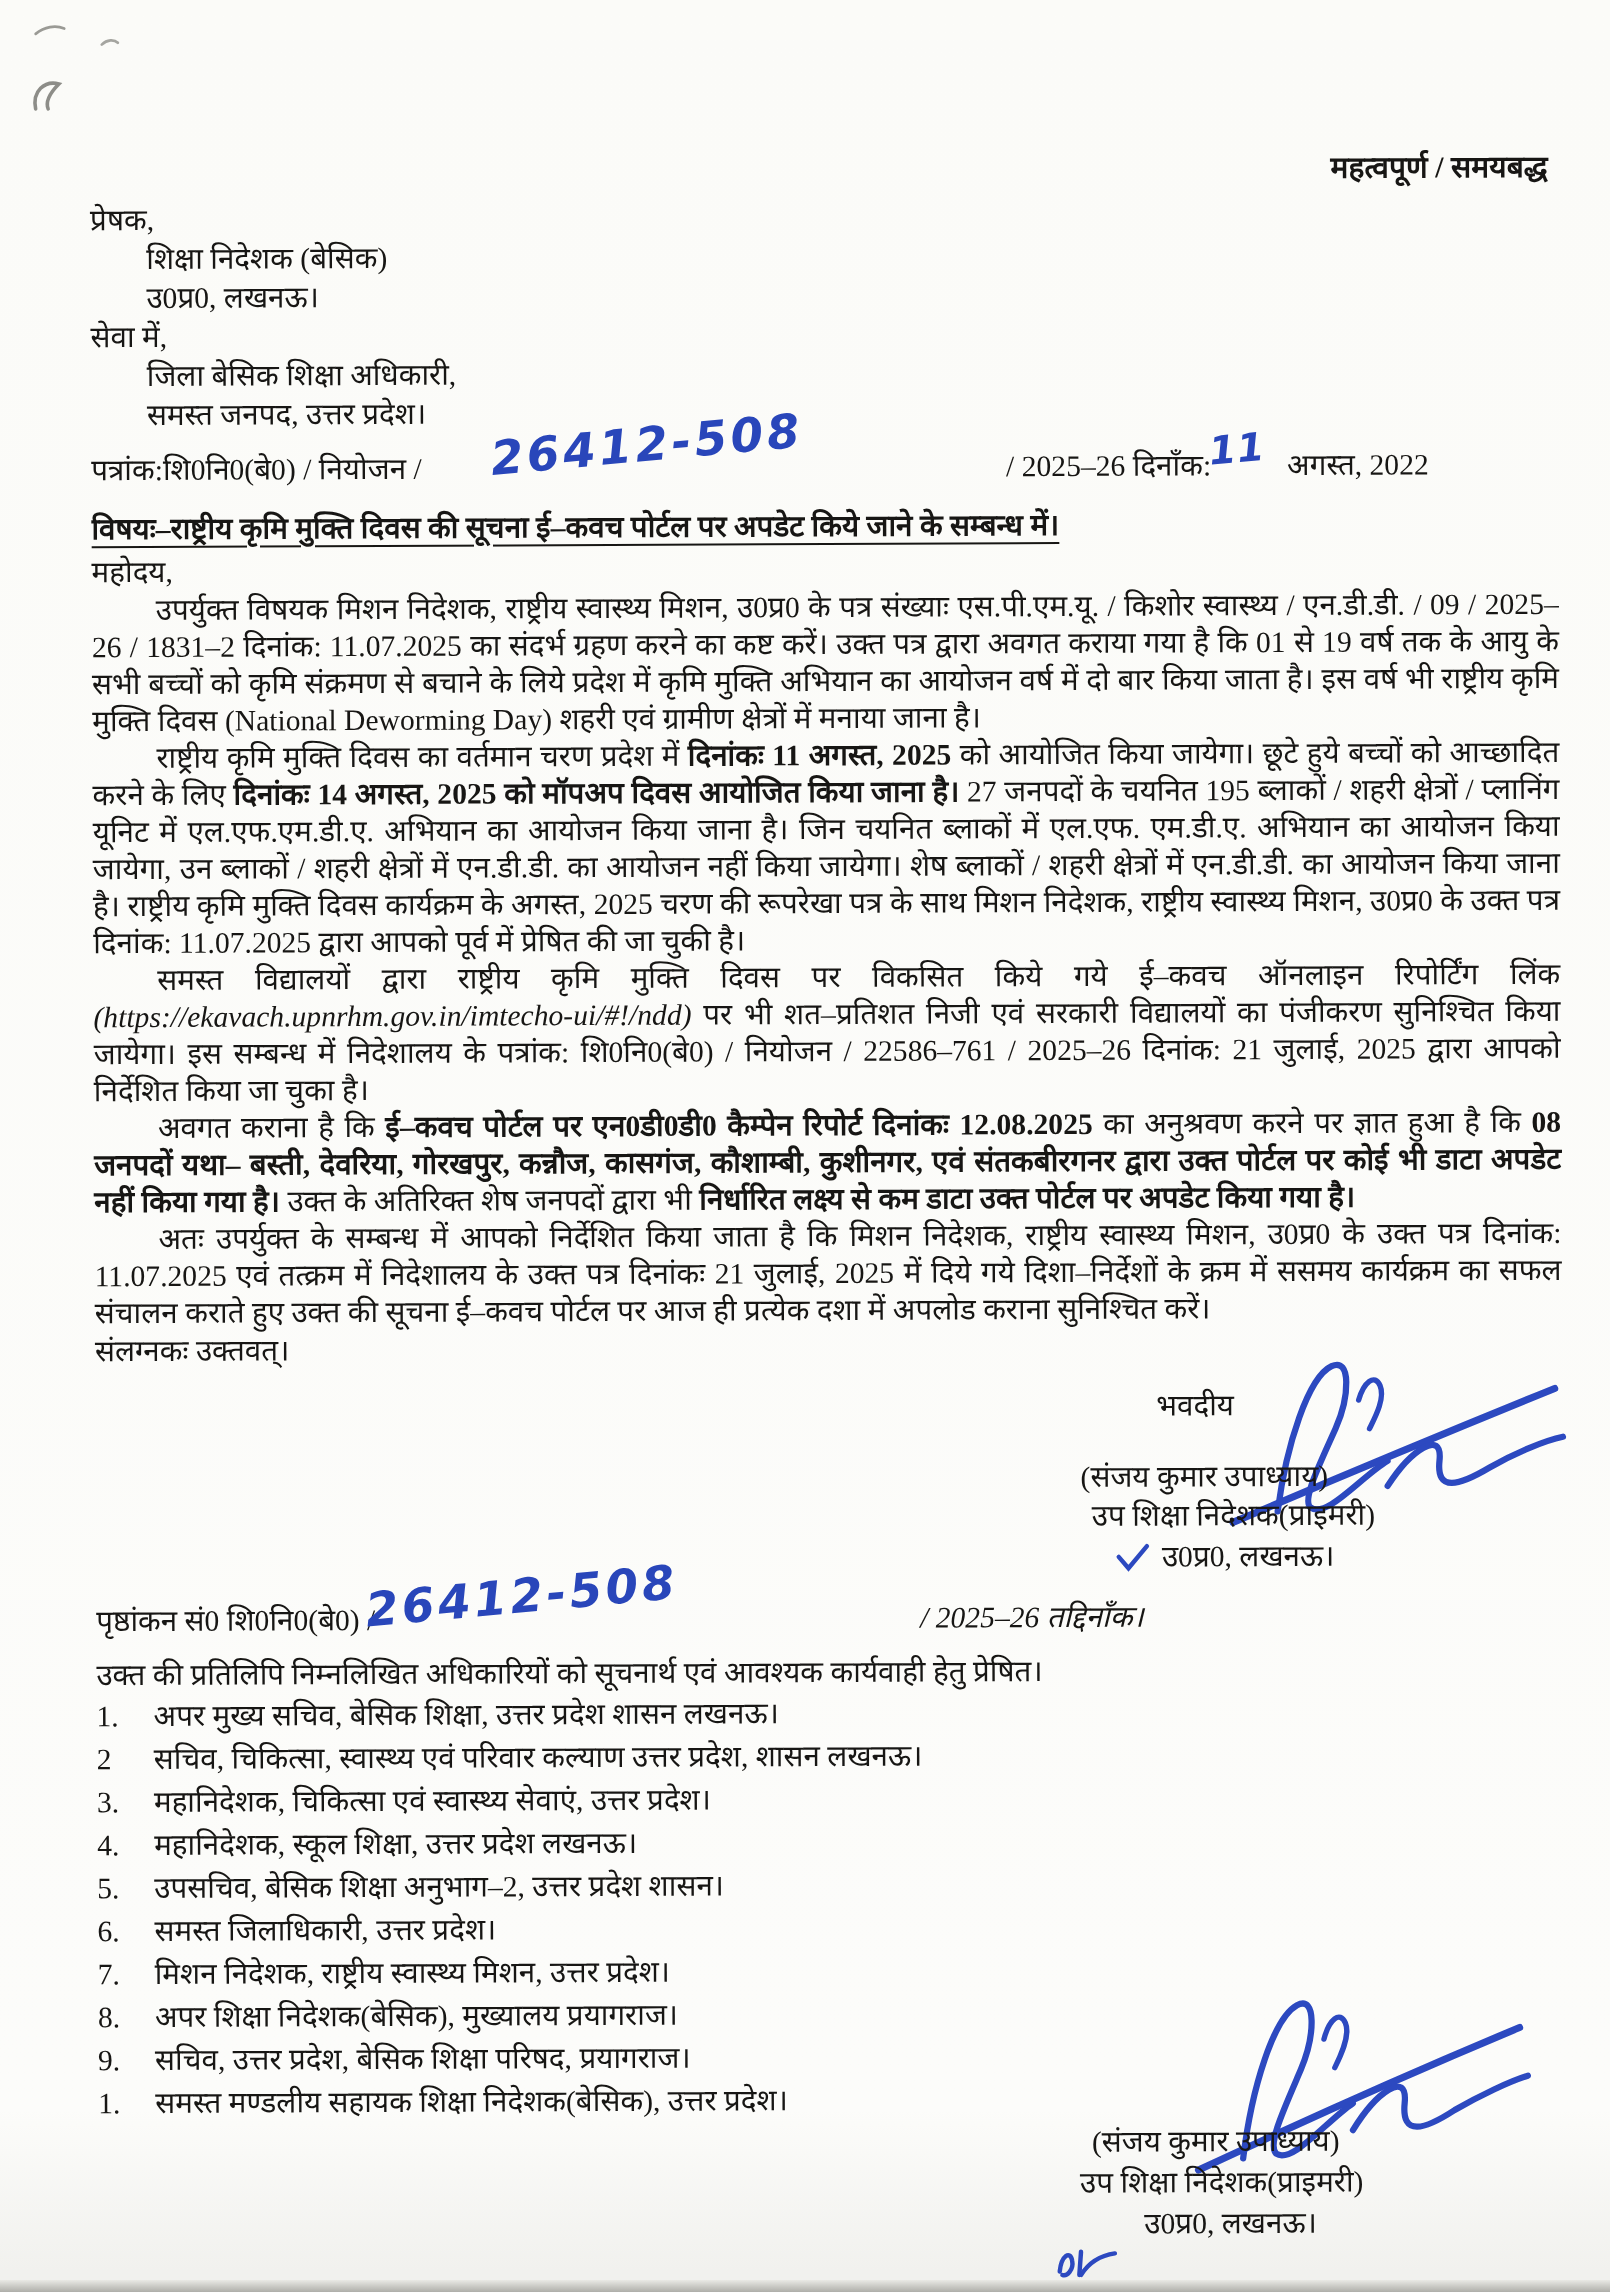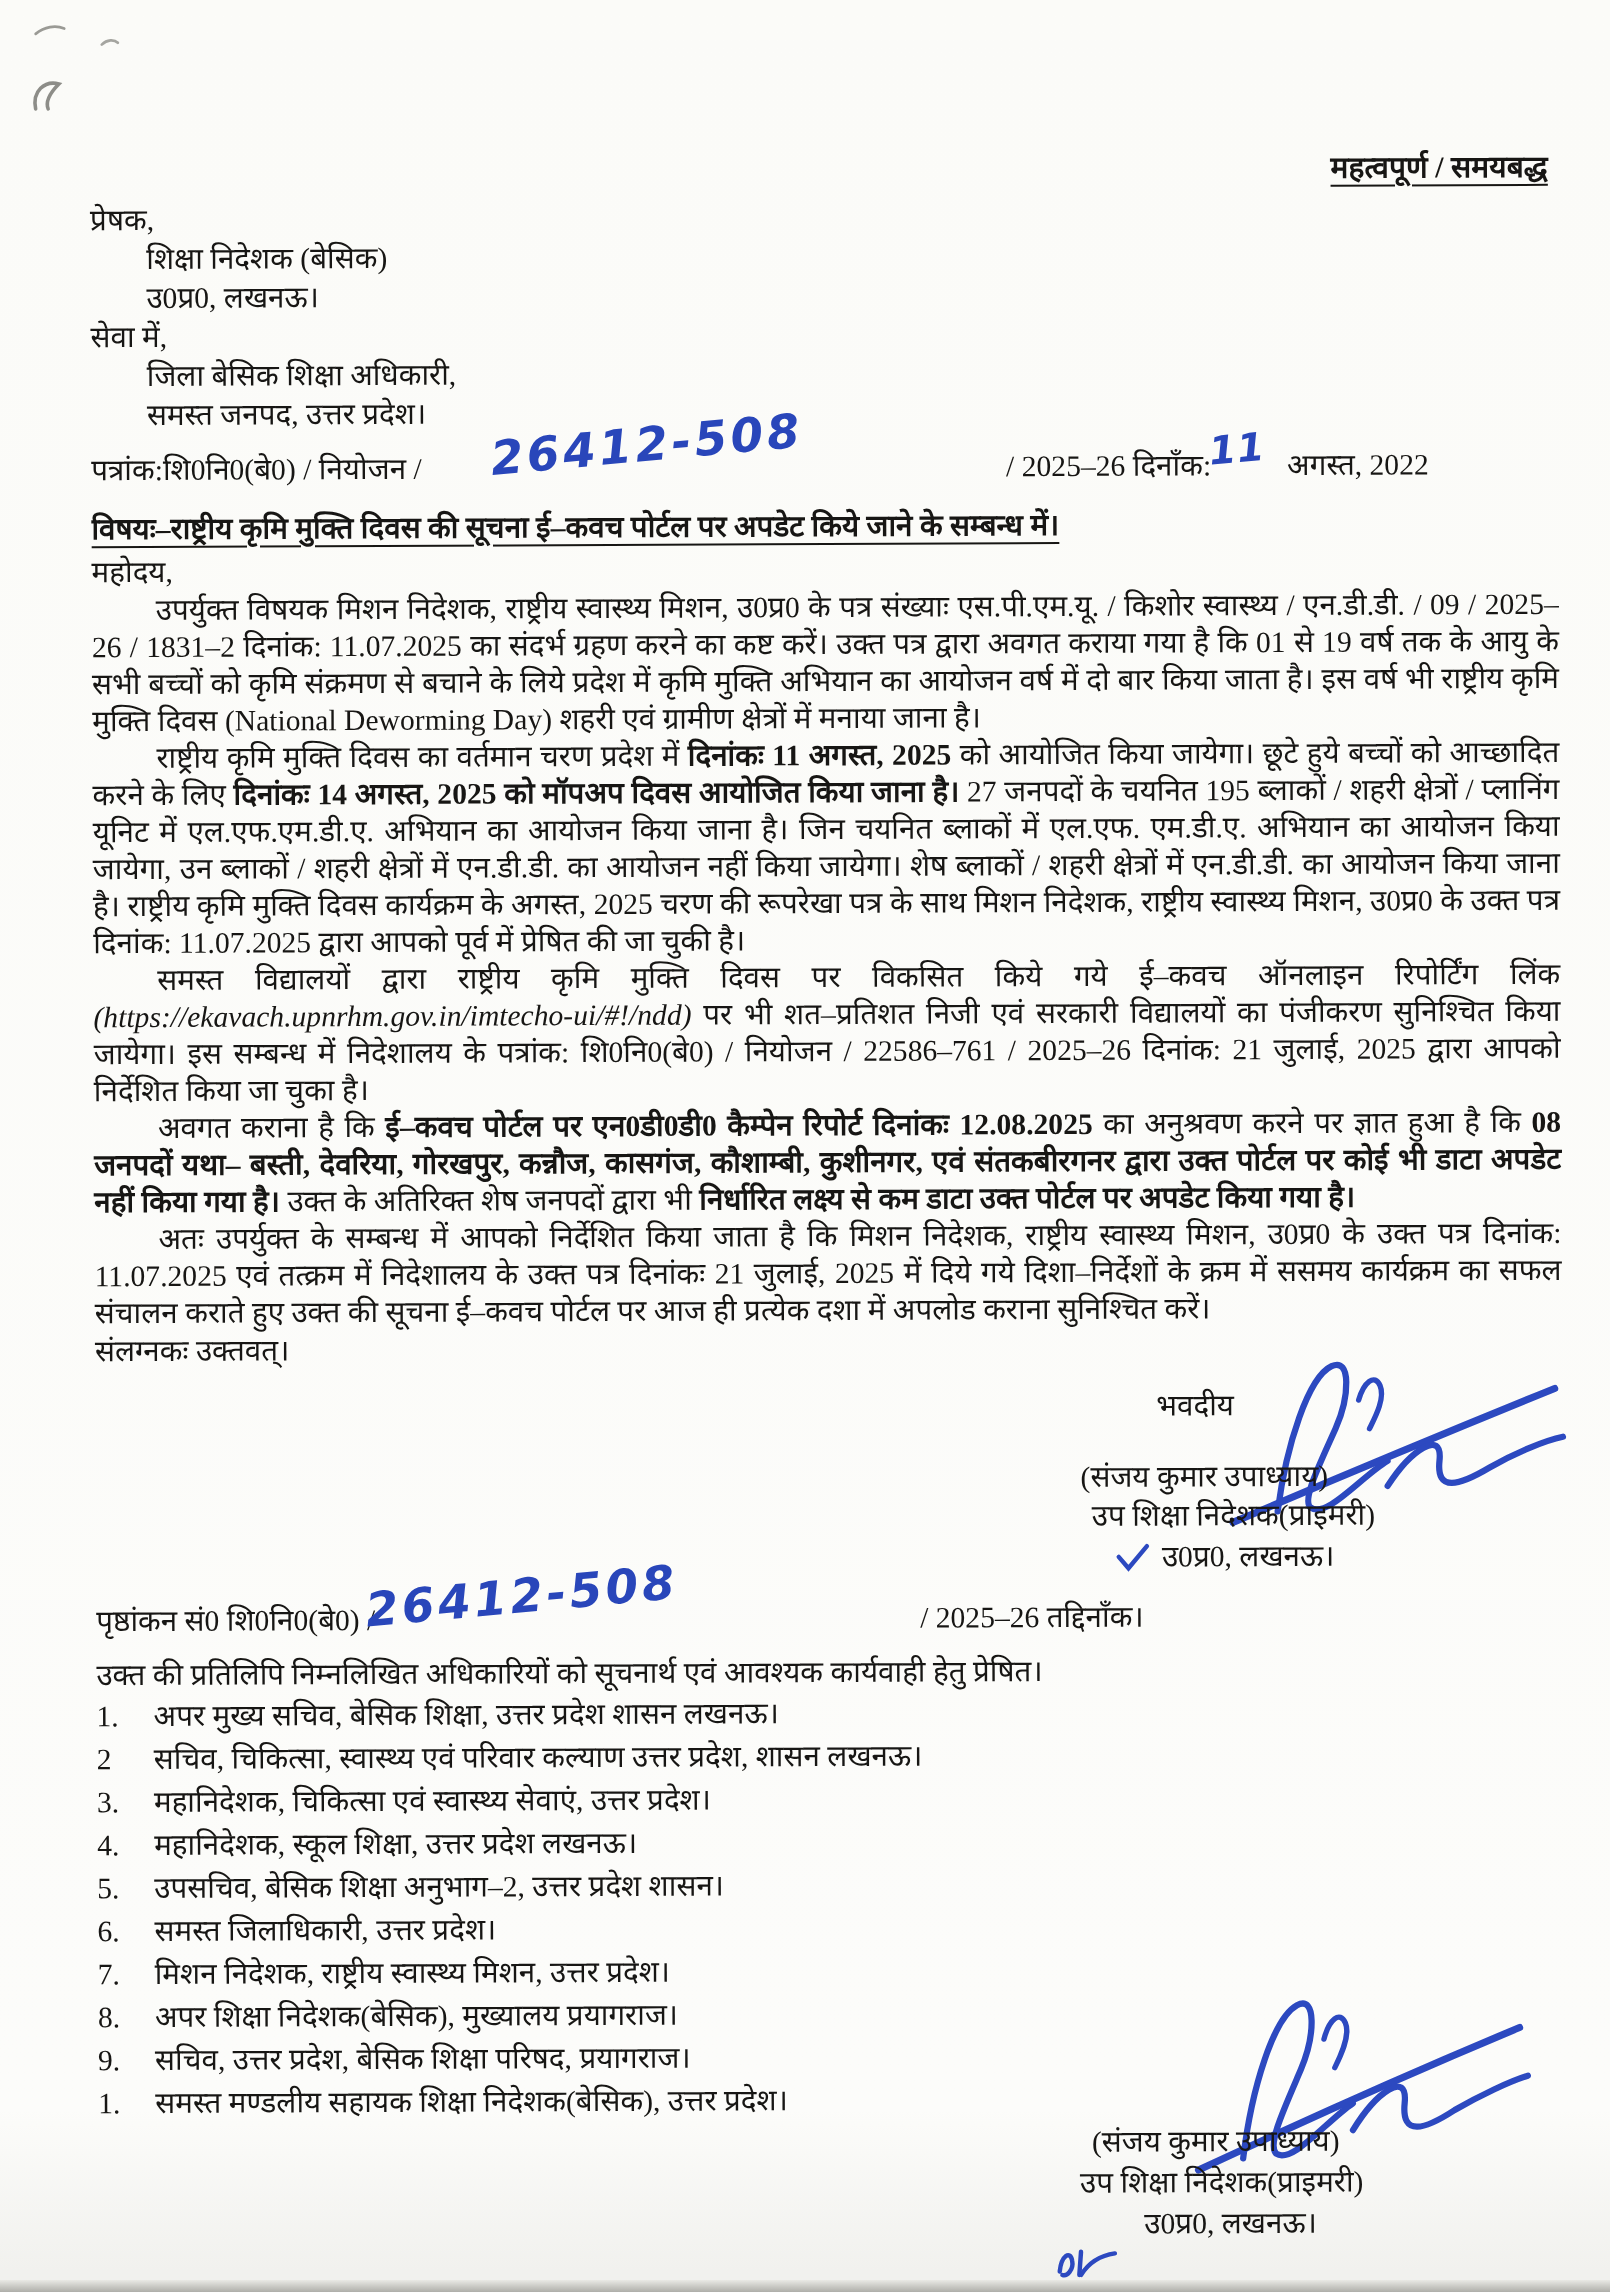--- a/index.html
+++ b/index.html
@@ -3,21 +3,21 @@
 <meta charset="utf-8">
 <style>
   html,body{margin:0;padding:0;background:#888;}
   .page{
     position:relative;width:1610px;height:2293px;overflow:hidden;
     background:linear-gradient(180deg,#fbfbf8 0%,#fcfcfa 92%,#f1f1ee 99%);
     font-family:"Liberation Serif","DejaVu Serif",serif;color:#171614;
   }
   .content{position:absolute;left:94px;top:150px;width:1467px;transform:rotate(-0.25deg);}
   .classification{text-align:right;font-size:30px;font-weight:700;line-height:39px;margin-bottom:9px;padding-right:9px;}
-  .classification span{text-decoration:underline;text-underline-offset:7.2px;text-decoration-thickness:1.8px;}
+  .classification span{text-underline-offset:7.2px;text-decoration-thickness:1.8px;}
   .line{font-size:29.6px;line-height:39px;}
   .indent1{padding-left:56px;}
   .refline{position:relative;height:70px;font-size:29.6px;}
   .refline .abs,.closing .abs{position:absolute;top:12.5px;}
   .ink{color:#2946ba;}
   .hand{font-size:47px;line-height:47px;font-style:italic;letter-spacing:3.6px;font-family:"DejaVu Sans",sans-serif;transform:rotate(-5deg);display:inline-block;font-weight:600;}
   .hand-sm{font-size:39px;letter-spacing:0.9px;}
   .subject{font-size:29.6px;line-height:48px;white-space:nowrap;overflow:hidden;font-weight:700;text-decoration:underline;text-underline-offset:7.2px;}
   .para{margin:0;font-size:29.6px;line-height:37px;text-align:justify;text-indent:64px;}
   .bold{font-weight:700;}
@@ -91,21 +91,21 @@
       <span class="abs" style="left:996px;top:127px;">उप शिक्षा निदेशक(प्राइमरी)</span>
       <svg class="sig-svg" style="left:1019px;top:176px;" width="36" height="30" viewBox="0 0 40 34">
         <path d="M4 16 L15 29 L36 4" stroke="#2c49c0" stroke-width="5" fill="none" stroke-linecap="round"></path>
       </svg>
       <span class="abs" style="left:1066px;top:168px;">उ0प्र0, लखनऊ।</span>
     </div>
 
     <div class="refline">
       <span class="abs" style="left:0;">पृष्ठांकन सं0 शि0नि0(बे0) /</span>
       <span class="abs ink hand" style="left:269px;top:-12.5px;">26412-508</span>
-      <span class="abs" style="left:824px;">/ 2025–26 तद्दिनाँक।</span>
+      <span class="abs" style="left:824px;font-style:italic;">/ 2025–26 तद्दिनाँक।</span>
     </div>
 
     <div class="line">उक्त की प्रतिलिपि निम्नलिखित अधिकारियों को सूचनार्थ एवं आवश्यक कार्यवाही हेतु प्रेषित।</div>
 
     <div>
         <div class="lrow">
           <span class="num">1.</span>
           <span>अपर मुख्य सचिव, बेसिक शिक्षा, उत्तर प्रदेश शासन लखनऊ।</span>
         </div>
         <div class="lrow">

